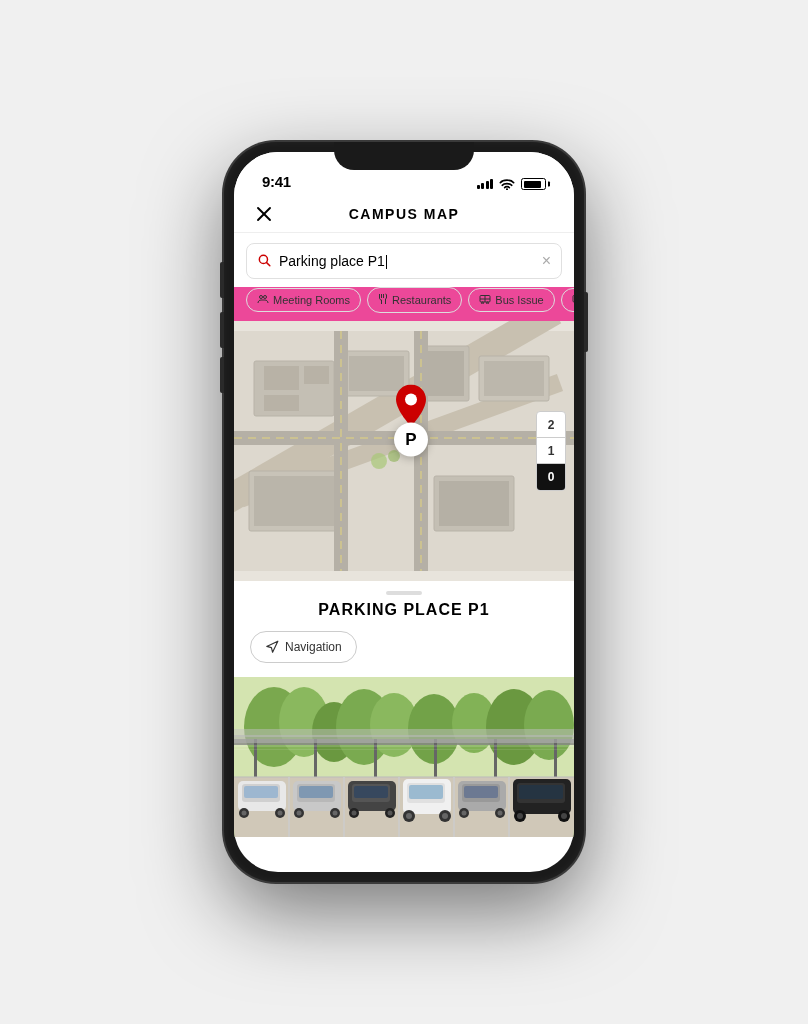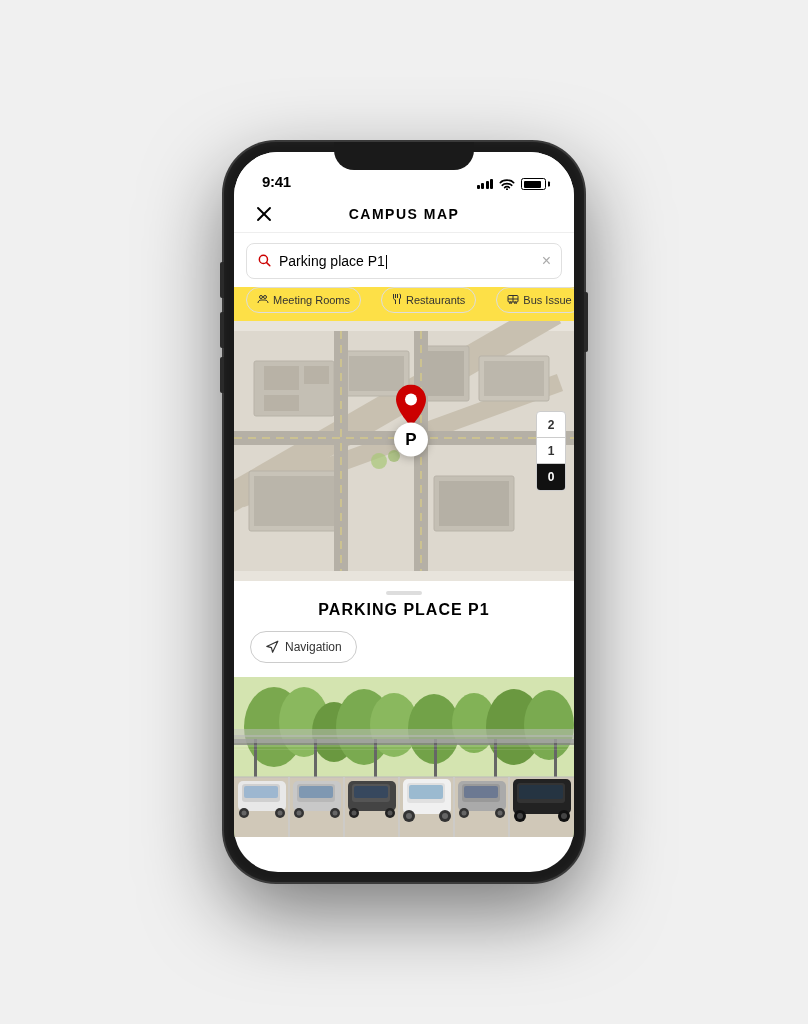--- a/index.html
+++ b/index.html
@@ -241,24 +241,25 @@
 
     .search-clear {
       color: #aaa;
       font-size: 16px;
       cursor: pointer;
     }
 
     
     .filter-chips {
       display: flex;
-      gap: 20px;
+      gap: 6px;
       padding: 0 12px 8px;
-      background: #fde047;
+      background: #ec4899;
       overflow-x: hidden;
+      align-items: center;
     }
 
     .chip {
       display: flex;
       align-items: center;
       gap: 4px;
       border: 1px solid #ddd;
       border-radius: 20px;
       padding: 5px 10px;
       font-size: 11px;

